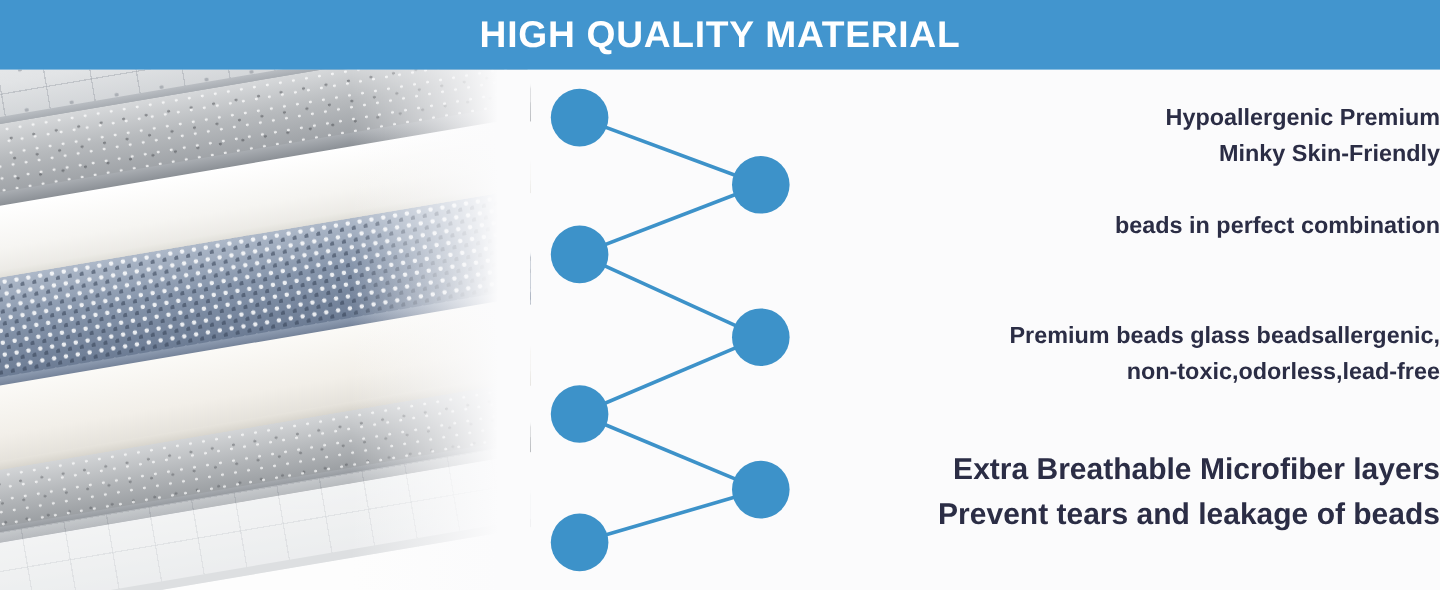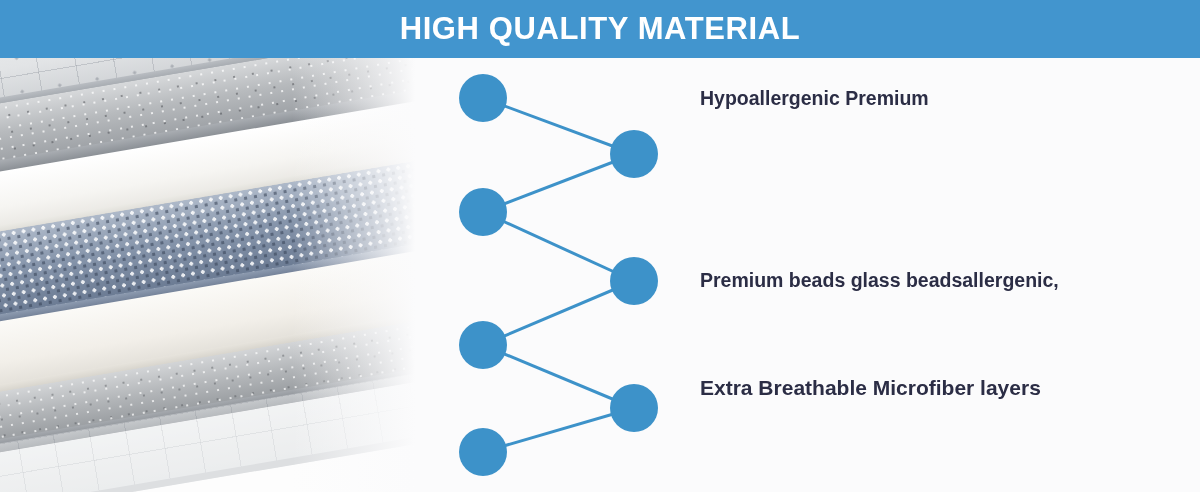--- a/index.html
+++ b/index.html
@@ -148,31 +148,31 @@
 
   
   .feature-column{
     position:absolute;left:700px;top:58px;
     width:500px;height:434px;
     z-index:10;
   }
   .feature-block{
     position:absolute;
     left:0;width:500px;
-    text-align:left;
+    text-align:right;
     color:#2b2d45;
     font-weight:bold;
     font-family:"Liberation Sans", sans-serif;
     line-height:1.52;
   }
   .feature-block .line{display:block;white-space:nowrap;}
   .feature-block.f1{top:26px;font-size:19.5px;}
   .feature-block.f2{top:116px;font-size:19.5px;}
   .feature-block.f3{top:208px;font-size:19.5px;}
-  .feature-block.f4{top:314px;font-size:21px;}
+  .feature-block.f4{top:314px;font-size:25px;}
 </style>
 </head>
 <body>
 
 <div id="infographic">
 
   <div class="header-bar">
     <div class="header-title">HIGH QUALITY MATERIAL</div>
   </div>
 
@@ -229,28 +229,32 @@
         <circle cx="194" cy="223" r="24"></circle>
         <circle cx="194" cy="350" r="24"></circle>
       </g>
     </svg>
   </div>
 
   <div class="feature-column">
 
     <div class="feature-block f1">
       <span class="line">Hypoallergenic Premium</span>
+      <span class="line">Minky Skin-Friendly</span>
     </div>
 
     <div class="feature-block f2">
+      <span class="line">beads in perfect combination</span>
     </div>
 
     <div class="feature-block f3">
       <span class="line">Premium beads glass beadsallergenic,</span>
+      <span class="line">non-toxic,odorless,lead-free</span>
     </div>
 
     <div class="feature-block f4">
       <span class="line">Extra Breathable Microfiber layers</span>
+      <span class="line">Prevent tears and leakage of beads</span>
     </div>
 
   </div>
 
 </div>
 
 </body></html>

